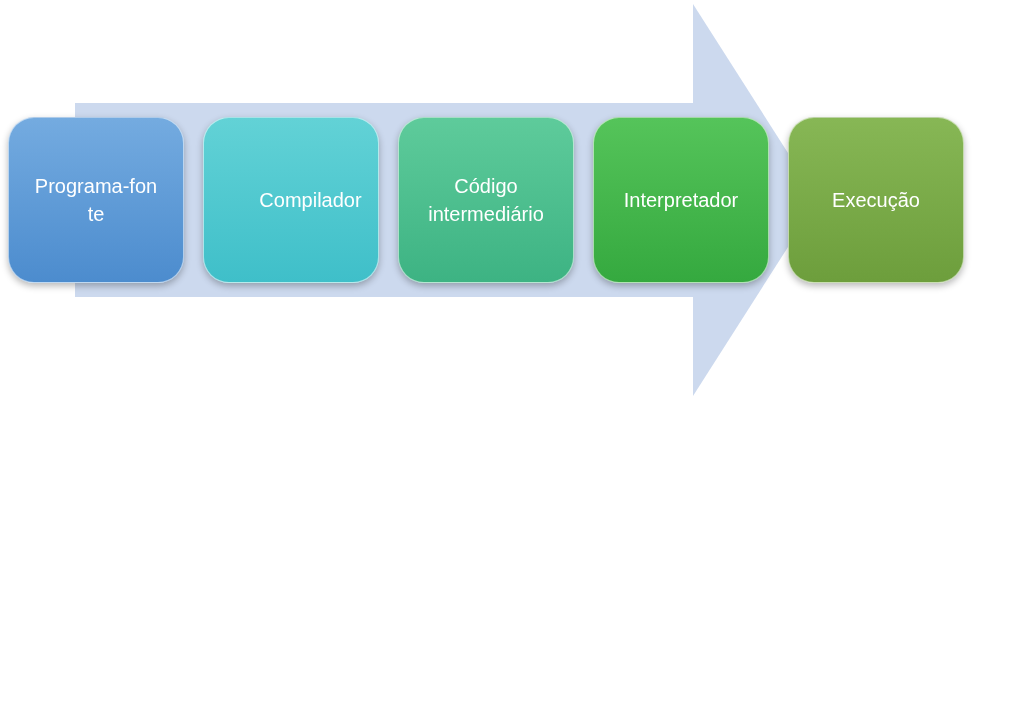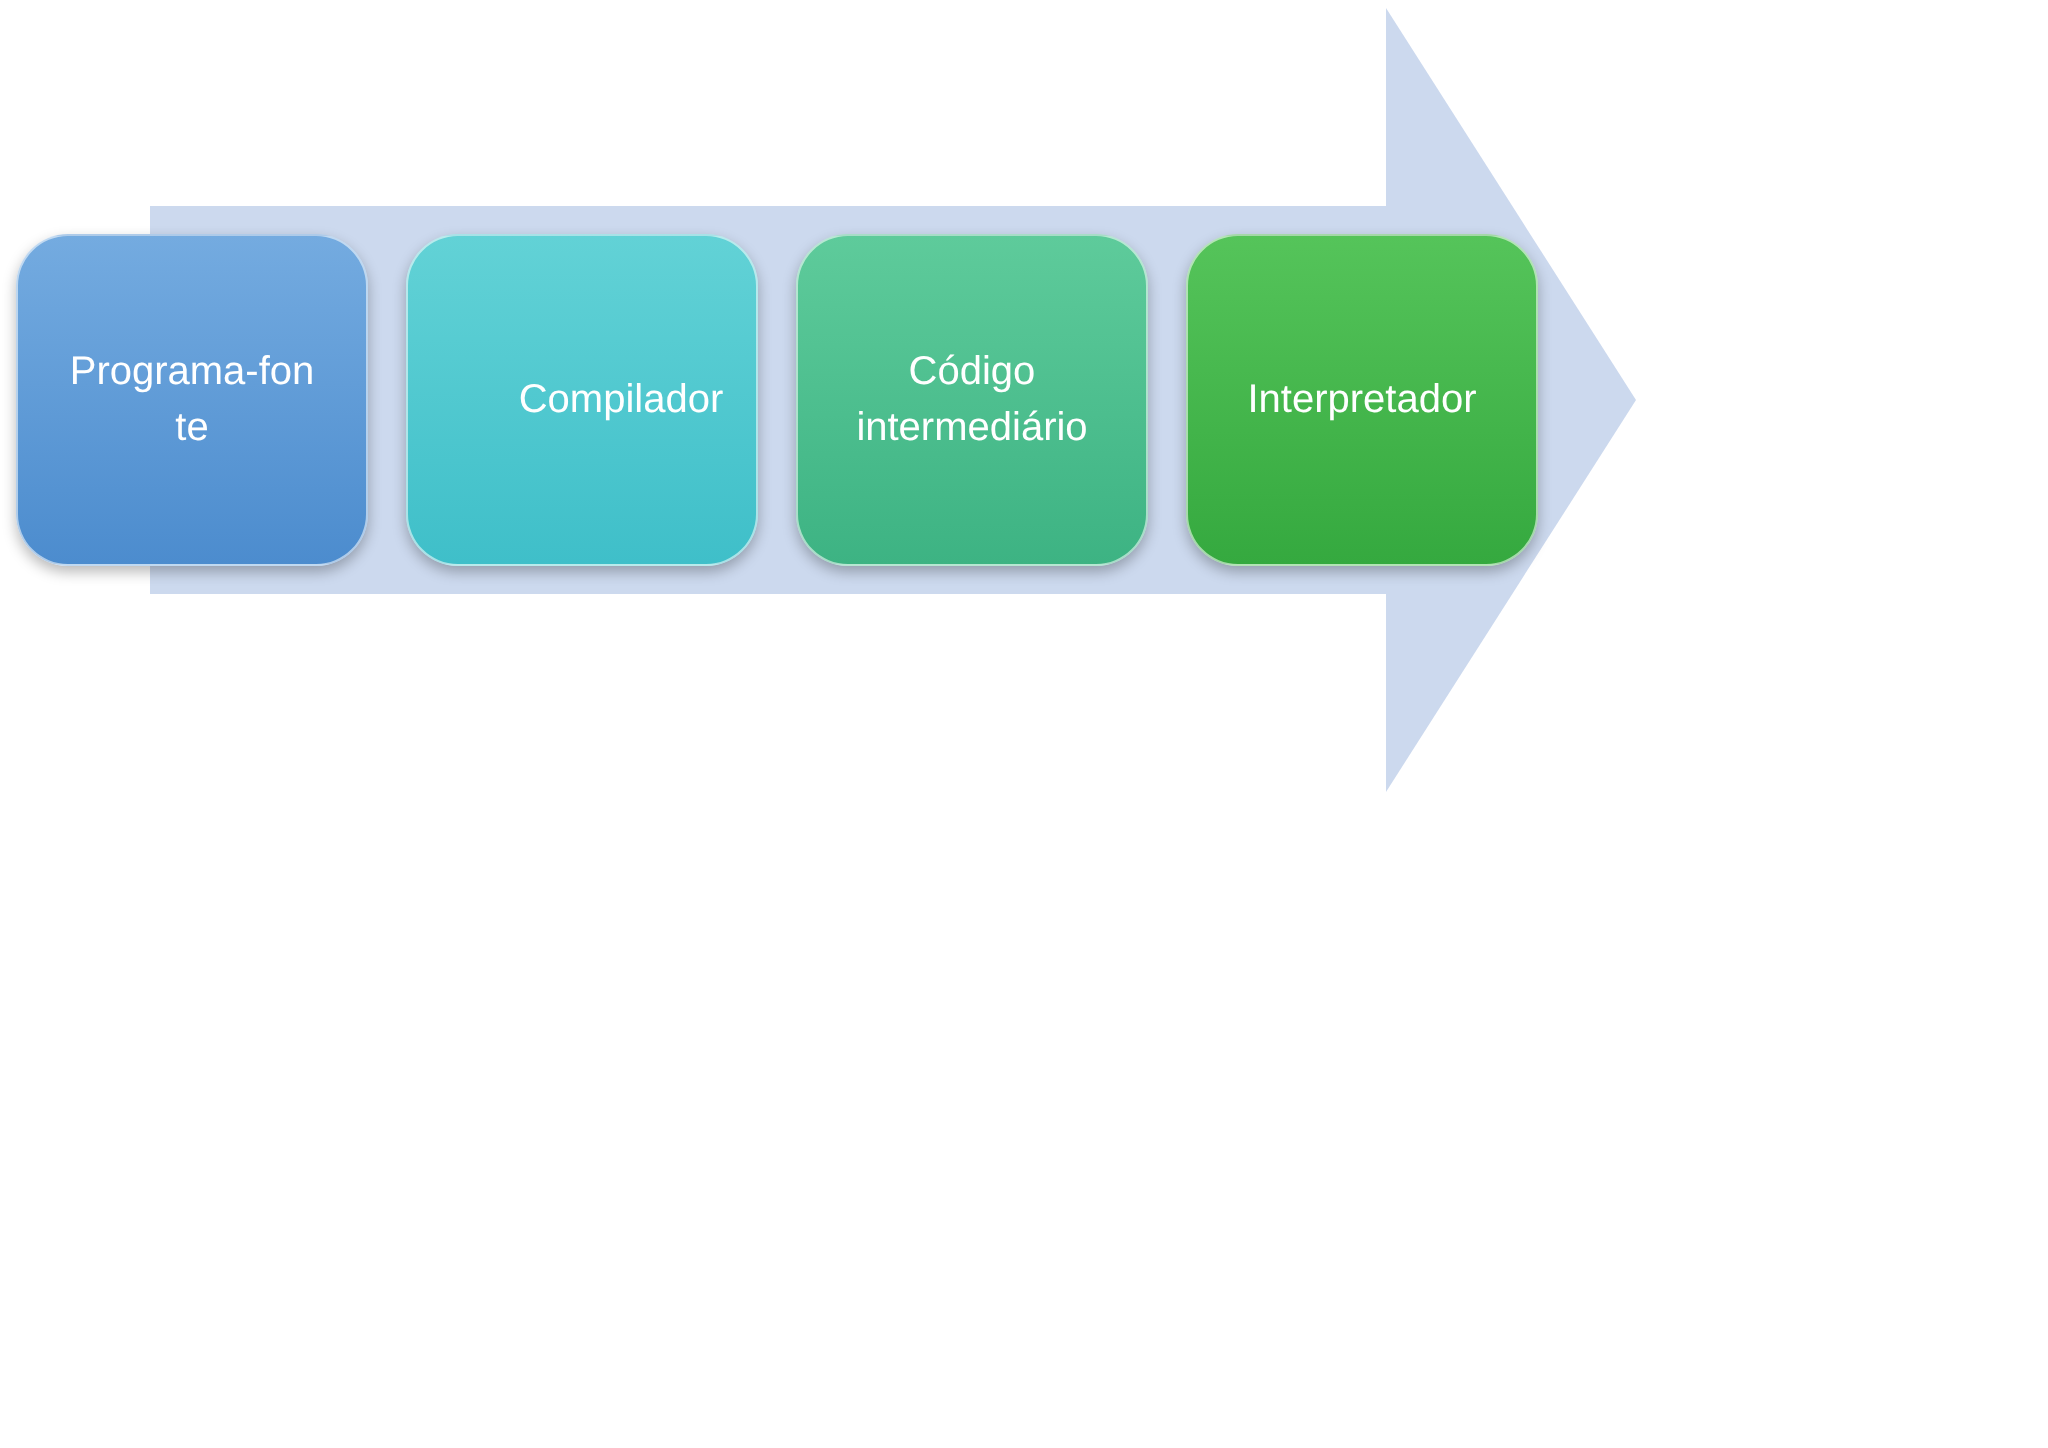--- a/index.html
+++ b/index.html
@@ -82,14 +82,17 @@
 
   <div class="step" data-step="3" style="background: linear-gradient(rgb(85, 196, 90) 0%, rgb(53, 169, 63) 100%);">
     <span style="color: rgb(255, 255, 255);">Interpretador</span>
   </div>
 
   <div class="step" data-step="2" style="background: linear-gradient(rgb(94, 203, 155) 0%, rgb(61, 179, 131) 100%);">
     <span style="color: rgb(255, 255, 255);">Código
 intermediário</span>
   </div>
 
+  <div class="step" data-step="4" style="background: linear-gradient(rgb(135, 183, 85) 0%, rgb(109, 158, 60) 100%);">
+    <span style="color: rgb(255, 255, 255);">Execução</span>
+  </div>
 
 </div>
 
 </body></html>

